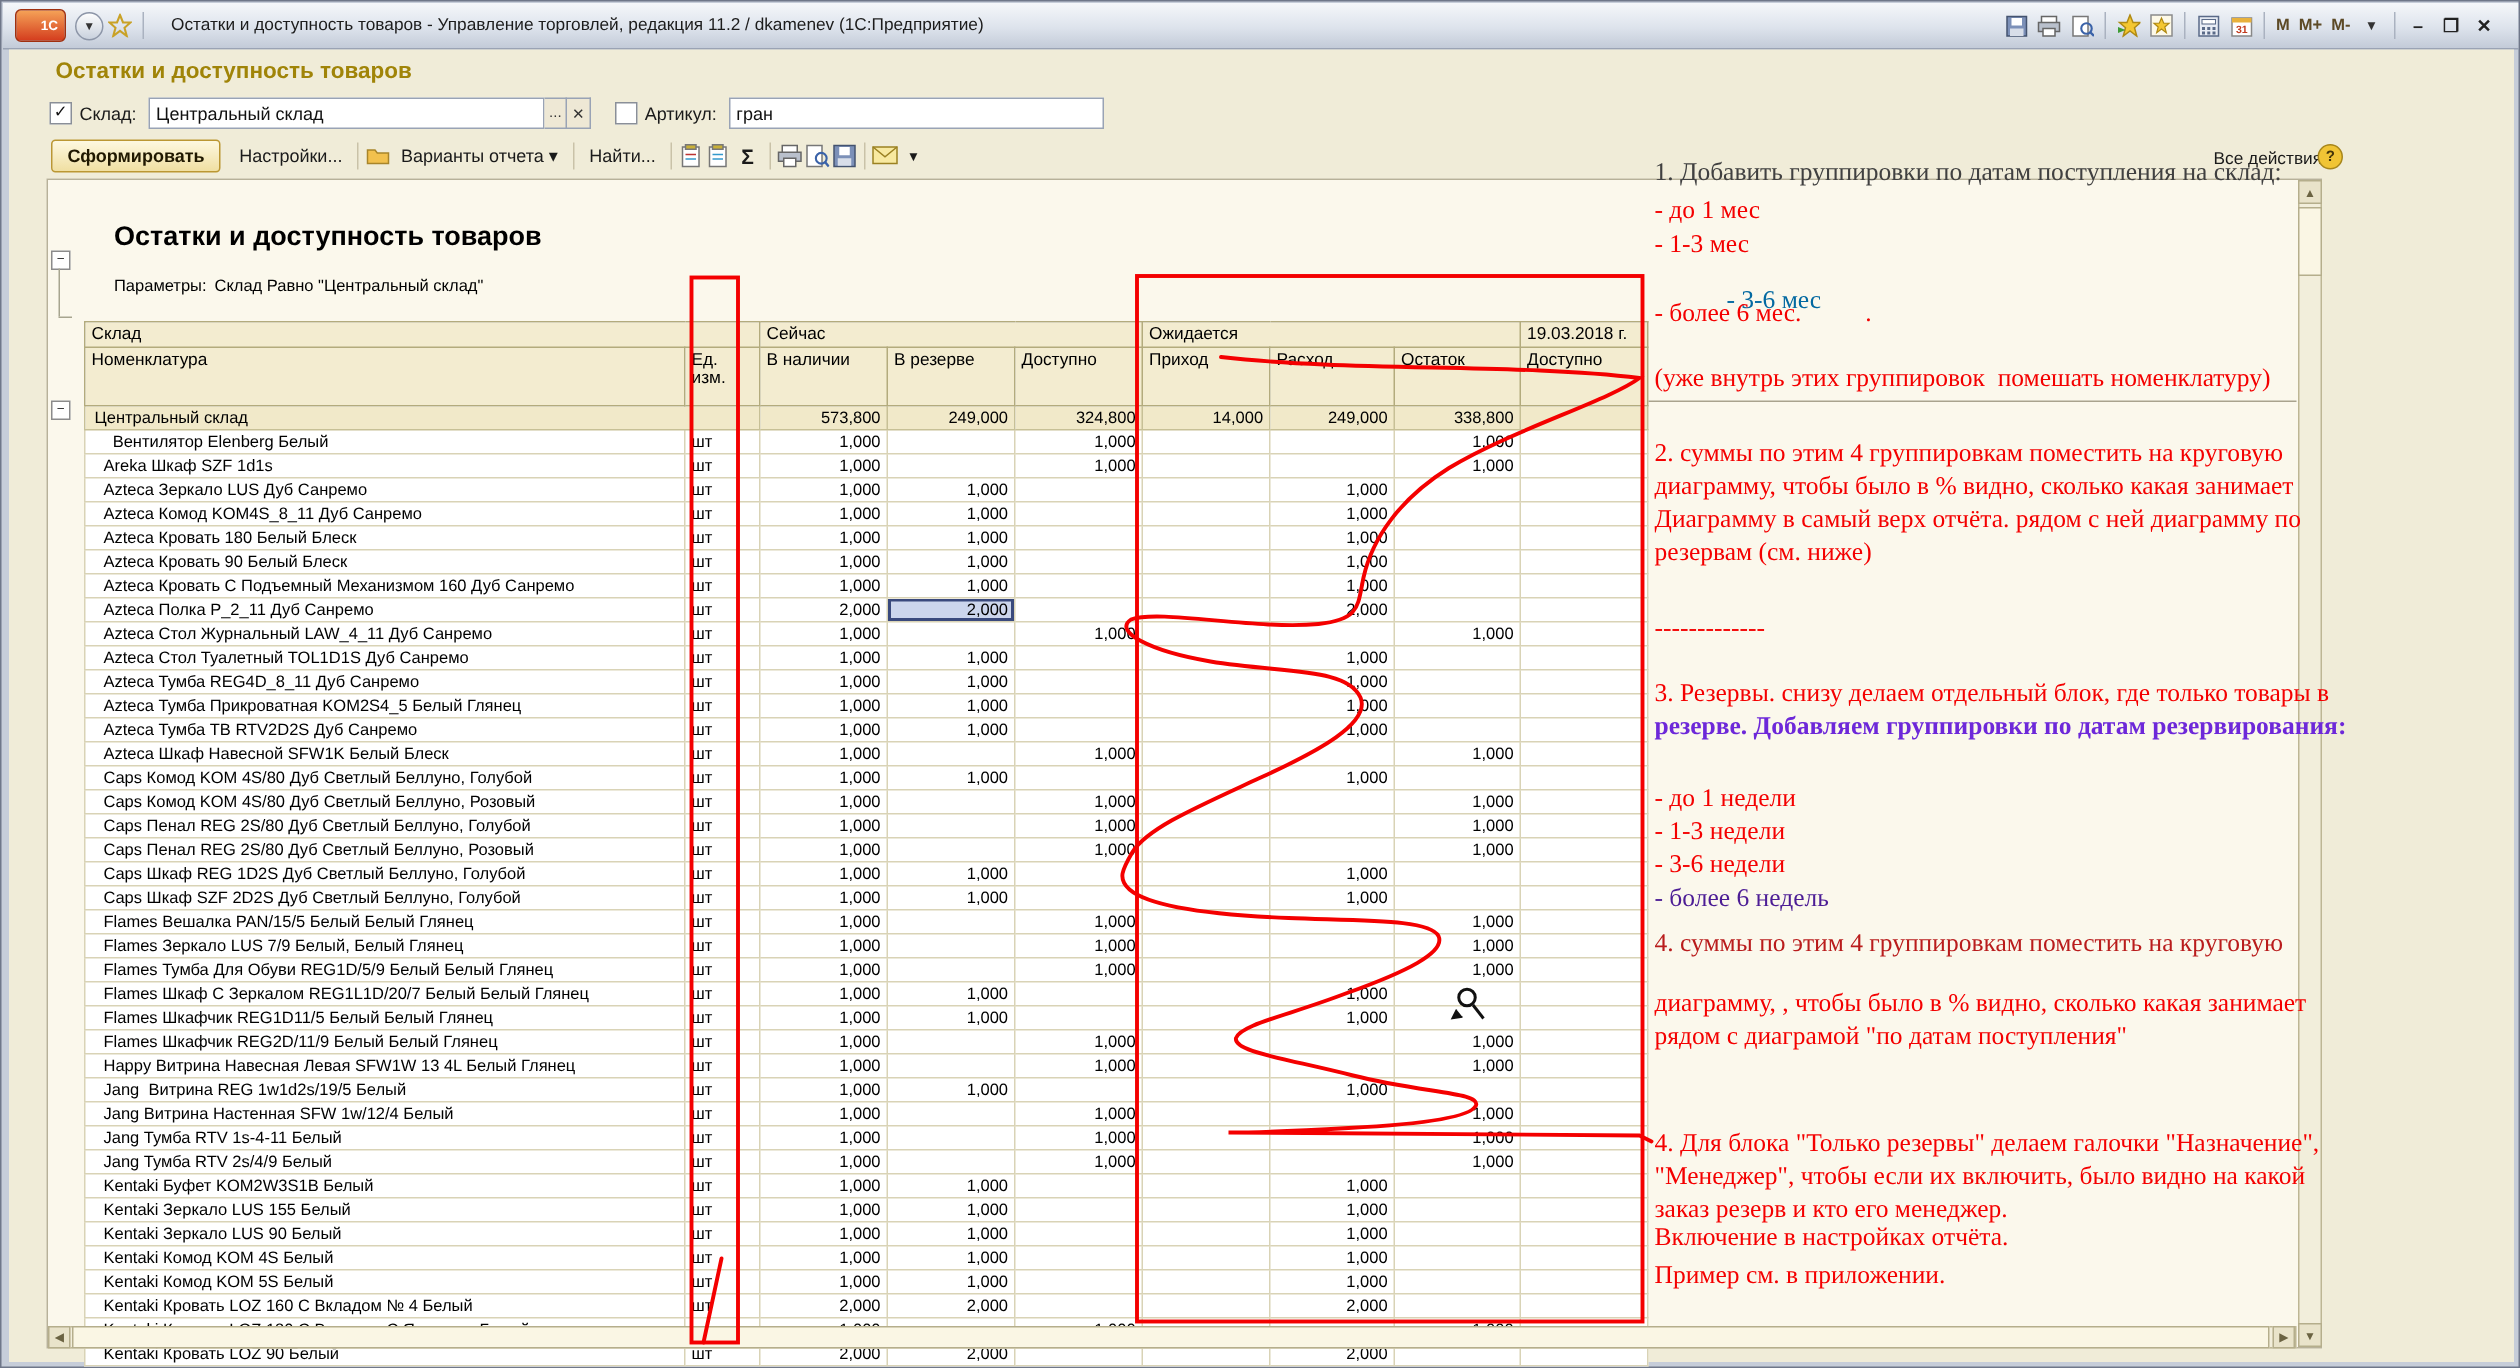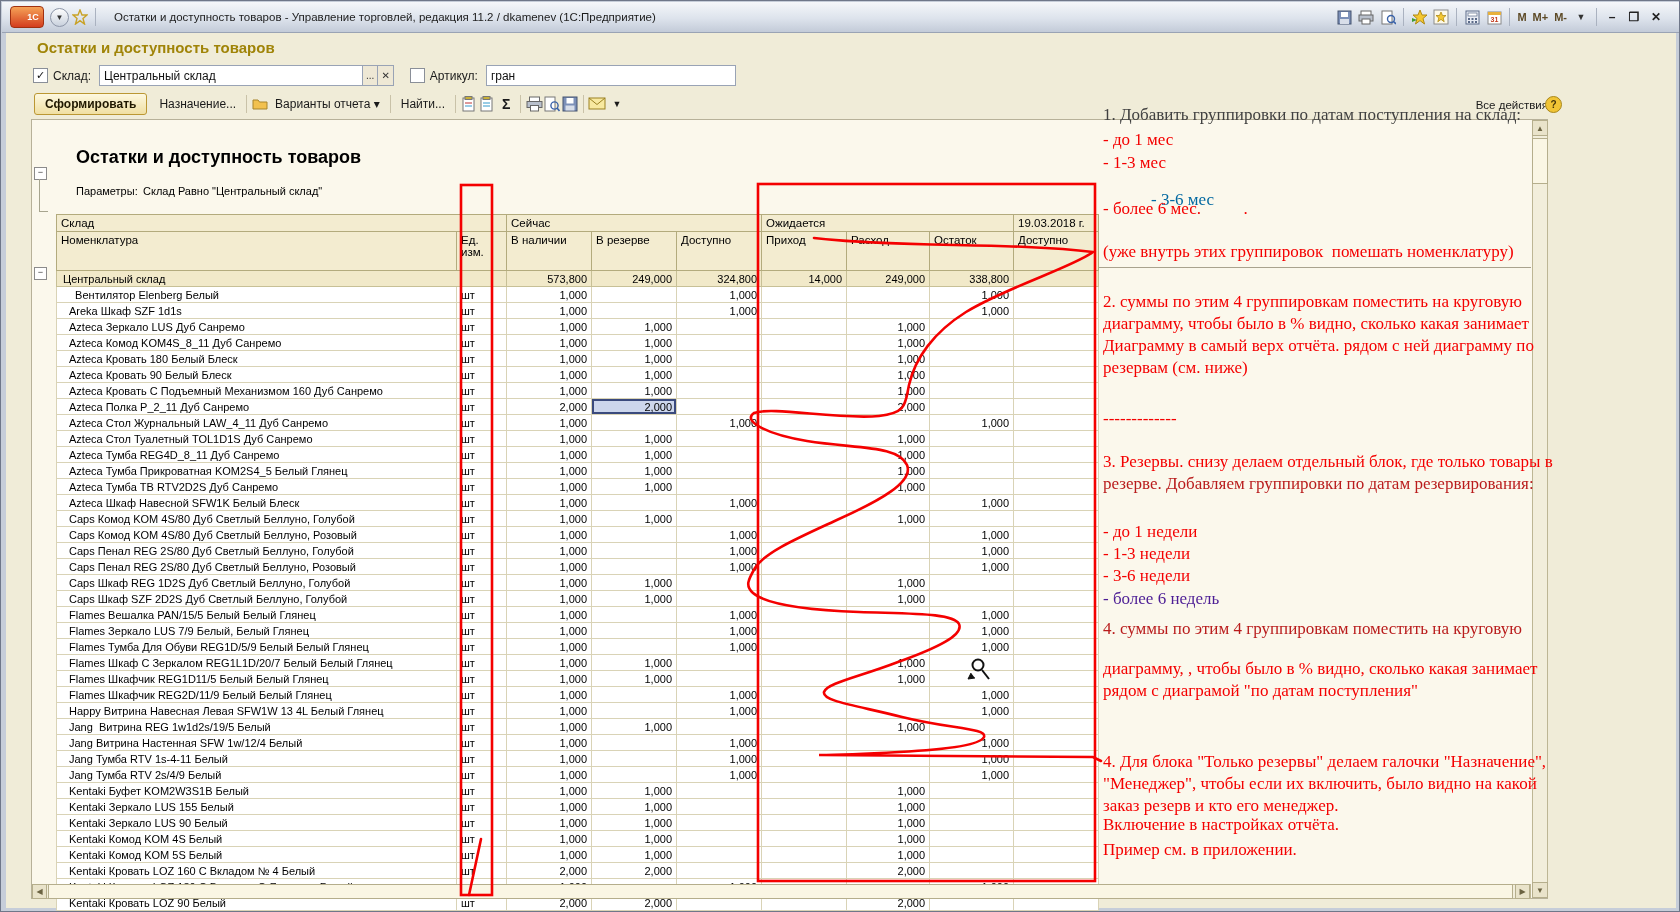--- a/index.html
+++ b/index.html
@@ -155,21 +155,21 @@
     <div class="cb"></div>
     <div class="flabel">Артикул:</div>
     <div class="finput" style="width:240px">
         <span>гран</span>
       </div>
   </div>
 
   <div class="abs row-flex" id="toolbar-row">
     <button id="btn-generate">Сформировать</button>
     <div style="width:6px"></div>
-    <div class="tbtn">Назначение...</div>
+    <div class="tbtn">Настройки...</div>
     <div class="tlsep"></div>
     <div class="tlic">
         <svg width="16" height="13">
           <path d="M1,3 L6,3 L7.5,5 L15,5 L15,12 L1,12 Z" fill="#f2c14e" stroke="#a8852a"></path>
         </svg>
       </div>
     <div class="tbtn"><span>Варианты отчета</span> ▾</div>
     <div class="tlsep"></div>
     <div class="tbtn">Найти...</div>
     <div class="tlsep"></div>
@@ -738,21 +738,21 @@
       <div class="ann" style="top: 152px; color: rgb(244, 0, 0);">- 1-3 мес</div>
       <div class="ann" style="top: 189px; color: #0369a1; margin-left: 48px;">- 3-6 мес</div>
       <div class="ann" style="top: 198px; color: rgb(244, 0, 0);">- более 6 мес.          .</div>
       <div class="ann" style="top: 241px; color: rgb(244, 0, 0);">(уже внутрь этих группировок  помешать номенклатуру)</div>
       <div class="ann" style="top: 291px; color: rgb(244, 0, 0);">2. суммы по этим 4 группировкам поместить на круговую</div>
       <div class="ann" style="top: 313px; color: rgb(244, 0, 0);">диаграмму, чтобы было в % видно, сколько какая занимает</div>
       <div class="ann" style="top: 335px; color: rgb(244, 0, 0);">Диаграмму в самый верх отчёта. рядом с ней диаграмму по</div>
       <div class="ann" style="top: 357px; color: rgb(244, 0, 0);">резервам (см. ниже)</div>
       <div class="ann" style="top: 408px; color: rgb(244, 0, 0);">-------------</div>
       <div class="ann" style="top: 451px; color: rgb(244, 0, 0);">3. Резервы. снизу делаем отдельный блок, где только товары в</div>
-      <div class="ann" style="top: 473px; color: #b91c1c;">резерве. Добавляем группировки по датам резервирования:</div>
+      <div class="ann" style="top: 473px; color: #6d28d9; font-weight: bold;">резерве. Добавляем группировки по датам резервирования:</div>
       <div class="ann" style="top: 521px; color: rgb(244, 0, 0);">- до 1 недели</div>
       <div class="ann" style="top: 543px; color: rgb(244, 0, 0);">- 1-3 недели</div>
       <div class="ann" style="top: 565px; color: rgb(244, 0, 0);">- 3-6 недели</div>
       <div class="ann" style="top: 588px; color: #4c1d95;">- более 6 недель</div>
       <div class="ann" style="top: 606px; color: #b91c1c; margin-top: 12px;">4. суммы по этим 4 группировкам поместить на круговую</div>
       <div class="ann" style="top: 658px; color: rgb(244, 0, 0);">диаграмму, , чтобы было в % видно, сколько какая занимает</div>
       <div class="ann" style="top: 680px; color: rgb(244, 0, 0);">рядом с диаграмой "по датам поступления"</div>
       <div class="ann" style="top: 751px; color: rgb(244, 0, 0);">4. Для блока "Только резервы" делаем галочки "Назначение",</div>
       <div class="ann" style="top: 773px; color: rgb(244, 0, 0);">"Менеджер", чтобы если их включить, было видно на какой</div>
       <div class="ann" style="top: 795px; color: rgb(244, 0, 0);">заказ резерв и кто его менеджер.</div>

